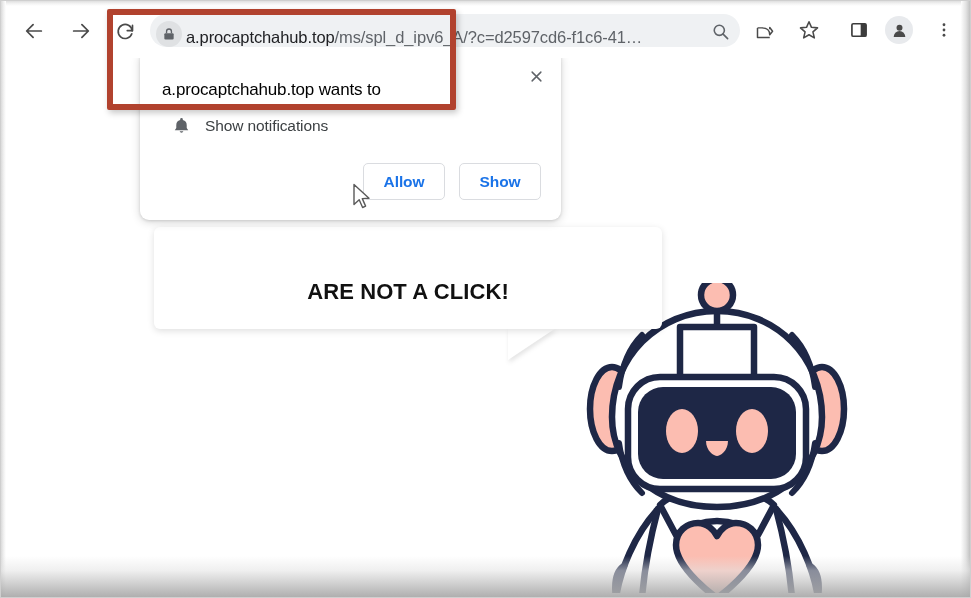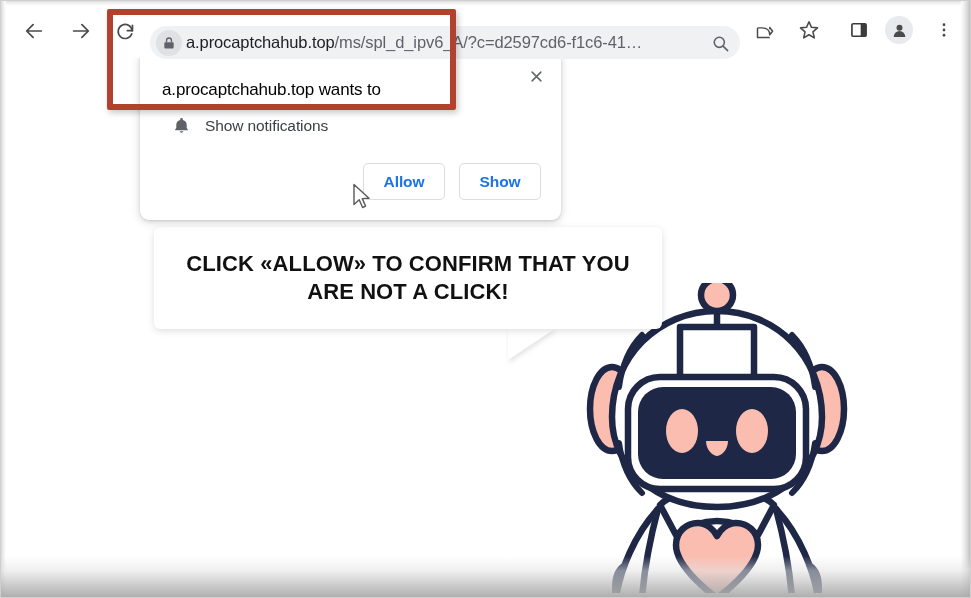--- a/index.html
+++ b/index.html
@@ -59,23 +59,22 @@
   .nav-forward { left: 60px; }
   .nav-reload  { left: 104px; }
 
   .omnibox {
     position: absolute;
     top: 11px; left: 146px;
     width: 590px; height: 33px;
     background: #eff1f3;
     border-radius: 17px;
     display: flex;
-    align-items: center;
+    align-items: flex-end;
     padding: 0 6px 0 6px;
-    margin-top: 12px;
   }
   .lock-circle {
     width: 26px; height: 26px;
     border-radius: 50%;
     background: #dfe1e3;
     display: flex; align-items: center; justify-content: center;
     flex: 0 0 auto;
     margin-right: 4px;
   }
   .url-text {
@@ -338,21 +337,21 @@
     </div>
   </div>
   <div class="toolbar-divider"></div>
 
   <div class="viewport">
 
     <div class="bubble-tail" style="top:271px; left:503px;"></div>
 
     <div class="bubble" style="top:170px; left:149px;">
       <div class="bubble-text">
-        <span>CLICK «ALLOW» TO CONFIRM THAT YOU</span><br>
+        <br>
         <span>ARE NOT A CLICK!</span>
       </div>
     </div>
 
     <div class="robot" style="top:226px; left:567px;">
       <svg width="290" height="315" viewBox="0 0 290 315">
         <g fill="none" stroke="#1e2746" stroke-width="6.5" stroke-linejoin="round" stroke-linecap="round">
 
           <path d="M70 228 C70 206 100 196 145 196 C190 196 220 206 220 228 L226 315 L64 315 Z" fill="#ffffff" stroke="none"></path>
 

